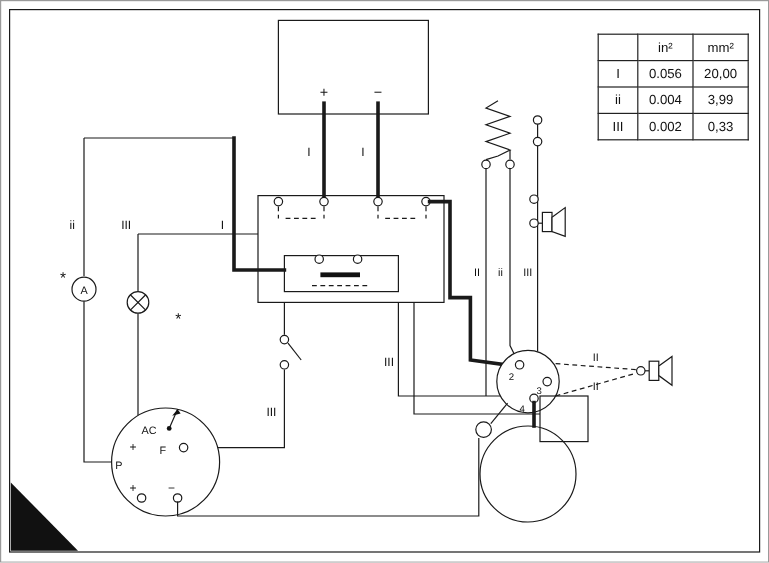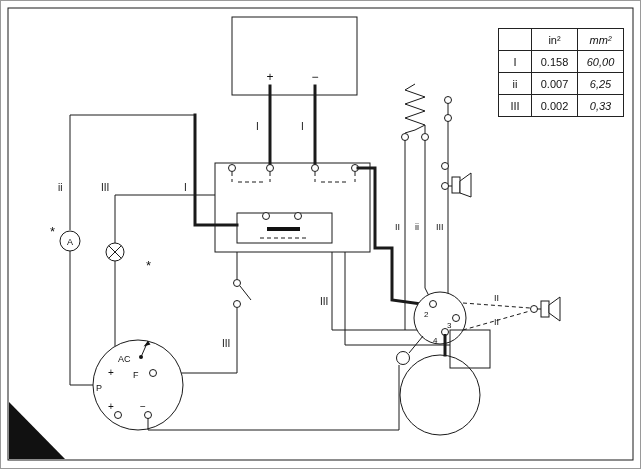--- a/index.html
+++ b/index.html
@@ -16,21 +16,21 @@
   svg text.md{font-size:9px;}
   svg text.big{font-size:13px;}
   svg text.sign{font-size:12px;text-anchor:middle;}
   .spec-table{position:absolute;left:498px;top:28px;}
   .spec-table table{border-collapse:collapse;}
   .spec-table th,.spec-table td{
       border:1px solid #222;font-size:11px;font-weight:normal;
       text-align:center;padding:0;height:21px;background:#fff;color:#111;}
   .spec-table th.c1,.spec-table td.c1{width:32px;}
   .spec-table th.c2,.spec-table td.c2{width:45px;}
-  .spec-table th.c3,.spec-table td.c3{width:45px;font-style:italic;}
+  .spec-table th.c3,.spec-table td.c3{width:45px;}
 </style>
 </head>
 <body>
 
 <div class="page">
 
 <svg width="641" height="469" viewBox="0 0 641 469">
 
   <rect x="0.5" y="0.5" width="640" height="468" class="ln" style="stroke:#9a9a9a"></rect>
   <rect x="8" y="8" width="625" height="452" class="ln"></rect>
@@ -178,27 +178,27 @@
 <div class="spec-table">
   <table>
     <tbody>
           <tr>
       <th class="c1"></th>
       <th class="c2">in²</th>
       <th class="c3">mm²</th>
     </tr>
     <tr>
       <td class="c1">I</td>
-      <td class="c2">0.158</td>
-      <td class="c3">60,00</td>
+      <td class="c2">0.056</td>
+      <td class="c3">20,00</td>
     </tr>
     <tr>
       <td class="c1">ii</td>
-      <td class="c2">0.007</td>
-      <td class="c3">6,25</td>
+      <td class="c2">0.004</td>
+      <td class="c3">3,99</td>
     </tr>
     <tr>
       <td class="c1">III</td>
       <td class="c2">0.002</td>
       <td class="c3">0,33</td>
     </tr>
   </tbody>
       </table>
 </div>
 

